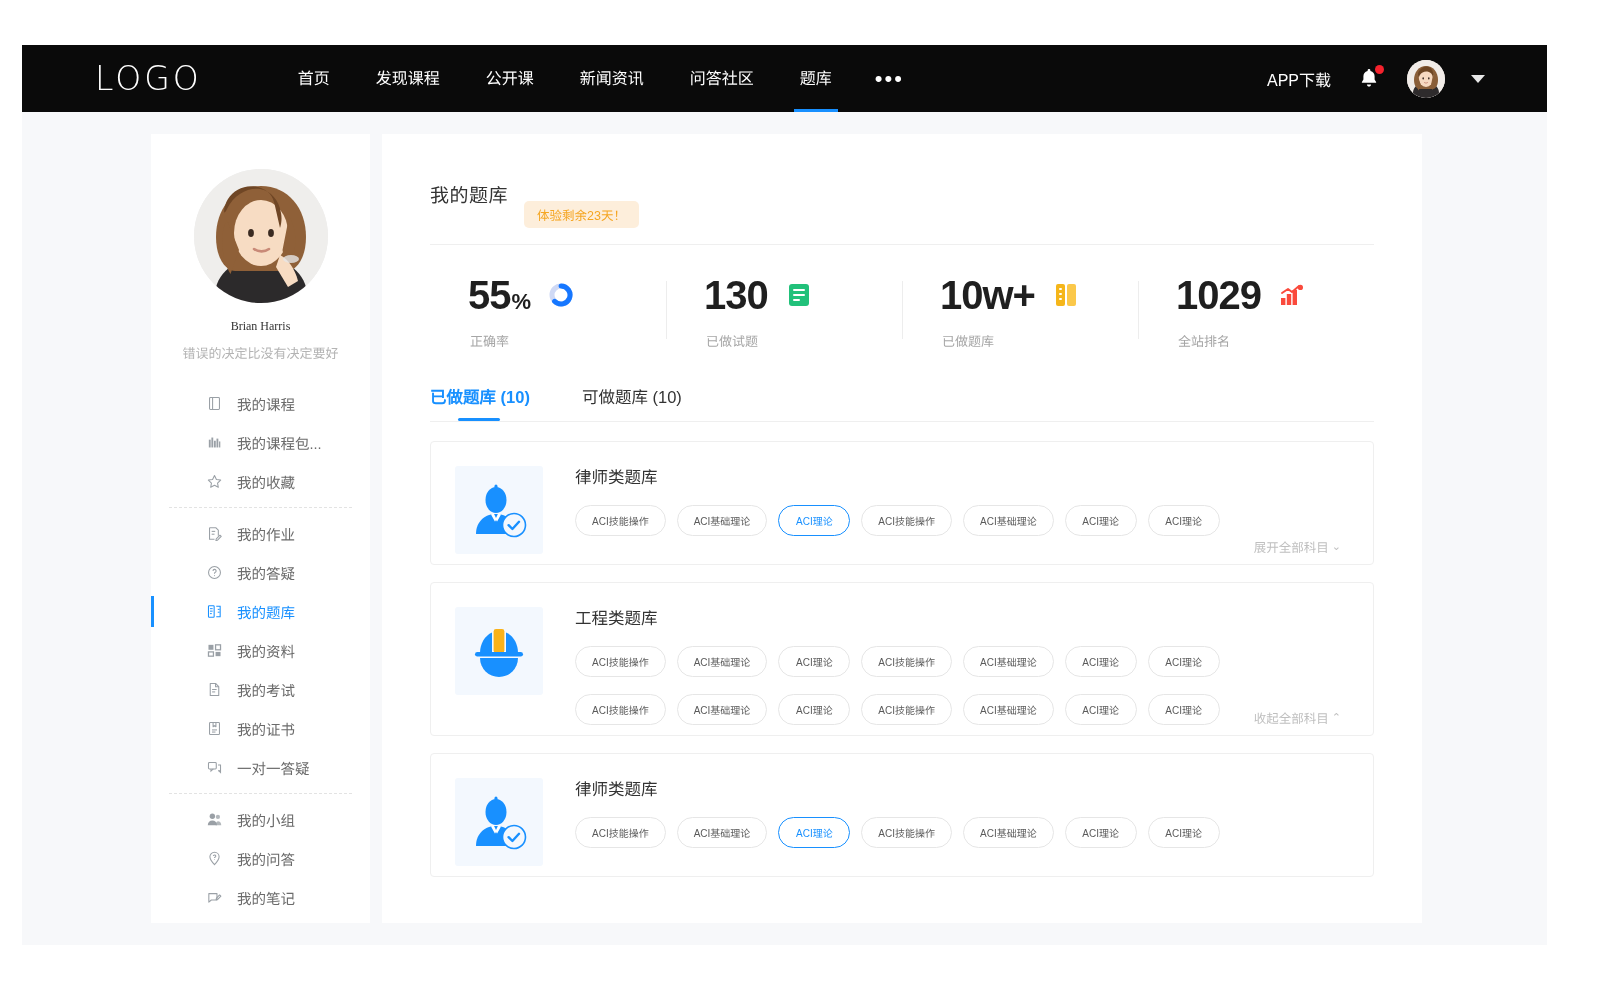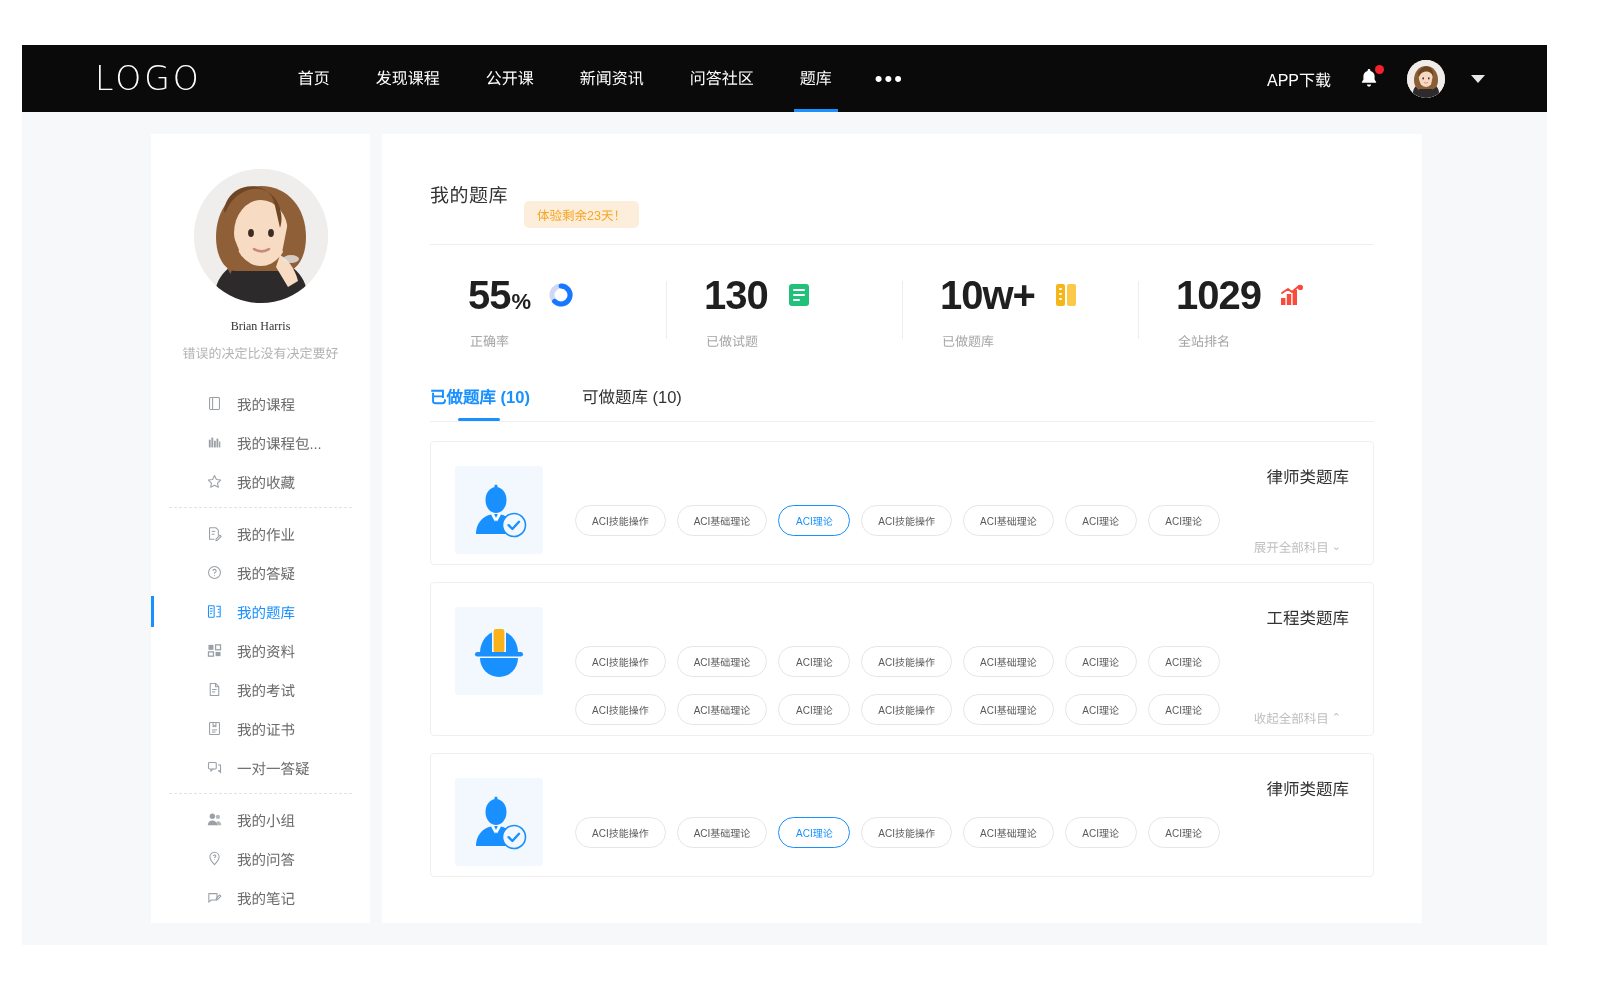--- a/index.html
+++ b/index.html
@@ -292,21 +292,21 @@
     width: 42px; height: 3px;
     border-radius: 2px;
     background: #1890ff;
   }
   .tabs-rule {
     margin: 0 48px;
     border-top: 1px solid #efefef;
   }
 
   
-  .cards { margin: 19px 48px 0 48px; text-align: right; }
+  .cards { margin: 19px 48px 0 48px; }
   .qcard {
     border: 1px solid #efefef;
     border-radius: 4px;
     background: #ffffff;
     padding: 20px 24px 10px 24px;
     margin-bottom: 17px;
     display: flex;
     position: relative;
   }
   .qcard-thumb {

